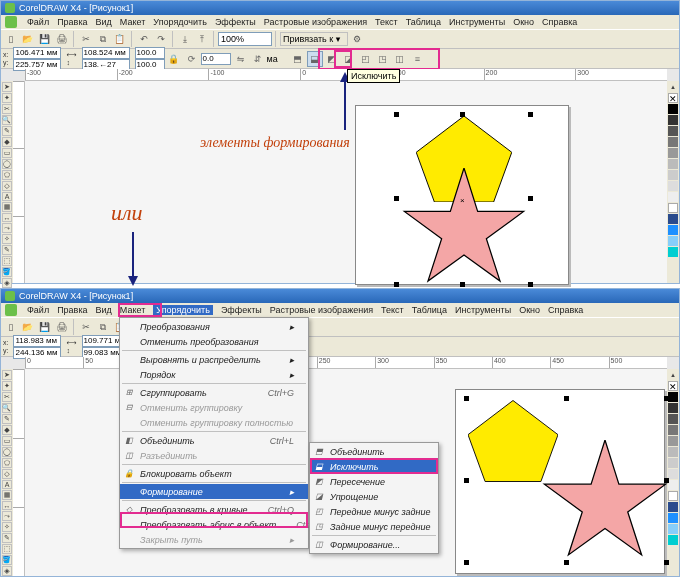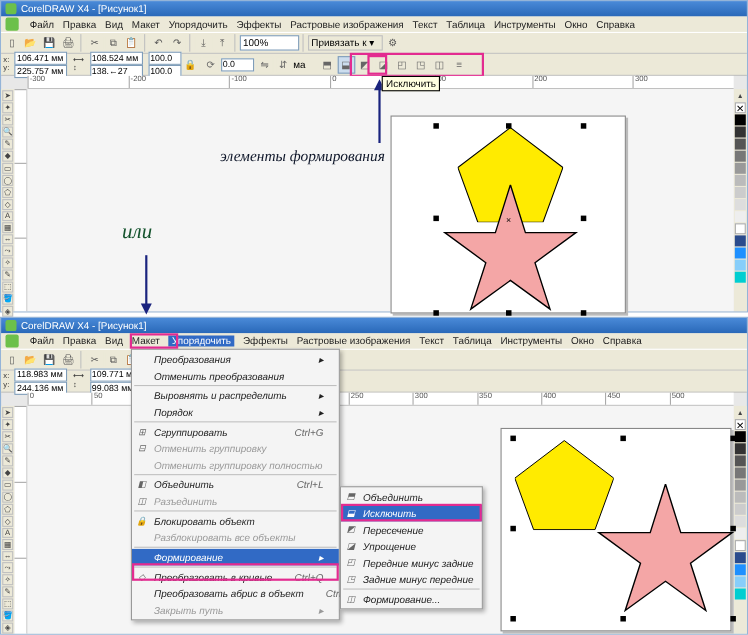--- a/index.html
+++ b/index.html
@@ -42,23 +42,23 @@
   .toolboxL .tbtn, .toolboxR .tbtn { width:10px; height:10px; background:#ece9d8; border:1px solid #c0c0c0; font-size:7px; display:flex; align-items:center; justify-content:center; color:#444; }
   .toolboxR .tbtn { border:none; }
   .toolboxR .cswatch { width:10px; height:10px; }
 
   .canvas { position:absolute; left:24px; right:12px; top:80px; bottom:0; background:#f5f5f5; }
   .page { position:absolute; background:#fff; border:1px solid #888; box-shadow:2px 2px 0 #bbb; }
 
   .selhandle { position:absolute; width:5px; height:5px; background:#000; }
   .selcenter { position:absolute; width:6px; height:6px; font-size:8px; color:#000; }
 
-  .annot { position:absolute; color:#0f172a; font-style:italic; font-family:"Times New Roman",serif; text-align:center; }
+  .annot { position:absolute; color:#c2410c; font-style:italic; font-family:"Times New Roman",serif; text-align:center; }
   .annot.pink { font-size:14px; }
-  .annot.black { color:#14532d; font-size:19px; }
+  .annot.black { color:#c2410c; font-size:22px; }
   .arrow { position:absolute; width:2px; background:#1a237e; }
   .arrow:after { content:''; position:absolute; left:-4px; width:0; height:0; border-left:5px solid transparent; border-right:5px solid transparent; }
   .arrow.up:after { top:-8px; border-bottom:10px solid #1a237e; }
   .arrow.down:after { bottom:-8px; border-top:10px solid #1a237e; }
 
   .ctxmenu { position:absolute; background:#f4f4f4; border:1px solid #999; box-shadow:2px 2px 4px rgba(0,0,0,0.3); font-size:9px; color:#222; padding:1px 0; z-index:50;}
   .ctxmenu .row { display:flex; align-items:center; height:15px; padding:0 14px 0 20px; position:relative; white-space:nowrap;font-style:italic;}
   .ctxmenu .row.hl { background:#316ac5; color:#fff; }
   .ctxmenu .row.dis { color:#999; }
   .ctxmenu .row .sc { margin-left:auto; padding-left:20px; color:#666; }
@@ -421,23 +421,20 @@
       </div>
       <div class="row dis">
         <span class="ico">◫</span>
         <span>Разъединить</span>
       </div>
       <div class="msep"></div>
       <div class="row">
         <span class="ico">🔒</span>
         <span>Блокировать объект</span>
       </div>
-      <div class="row dis">
-        <span>Разблокировать все объекты</span>
-      </div>
       <div class="msep"></div>
       <div class="row hl">
         <span>Формирование</span>
         <span class="ar">▸</span>
       </div>
       <div class="msep"></div>
       <div class="row">
         <span class="ico">◇</span>
         <span>Преобразовать в кривые</span>
         <span class="sc">Ctrl+Q</span>

